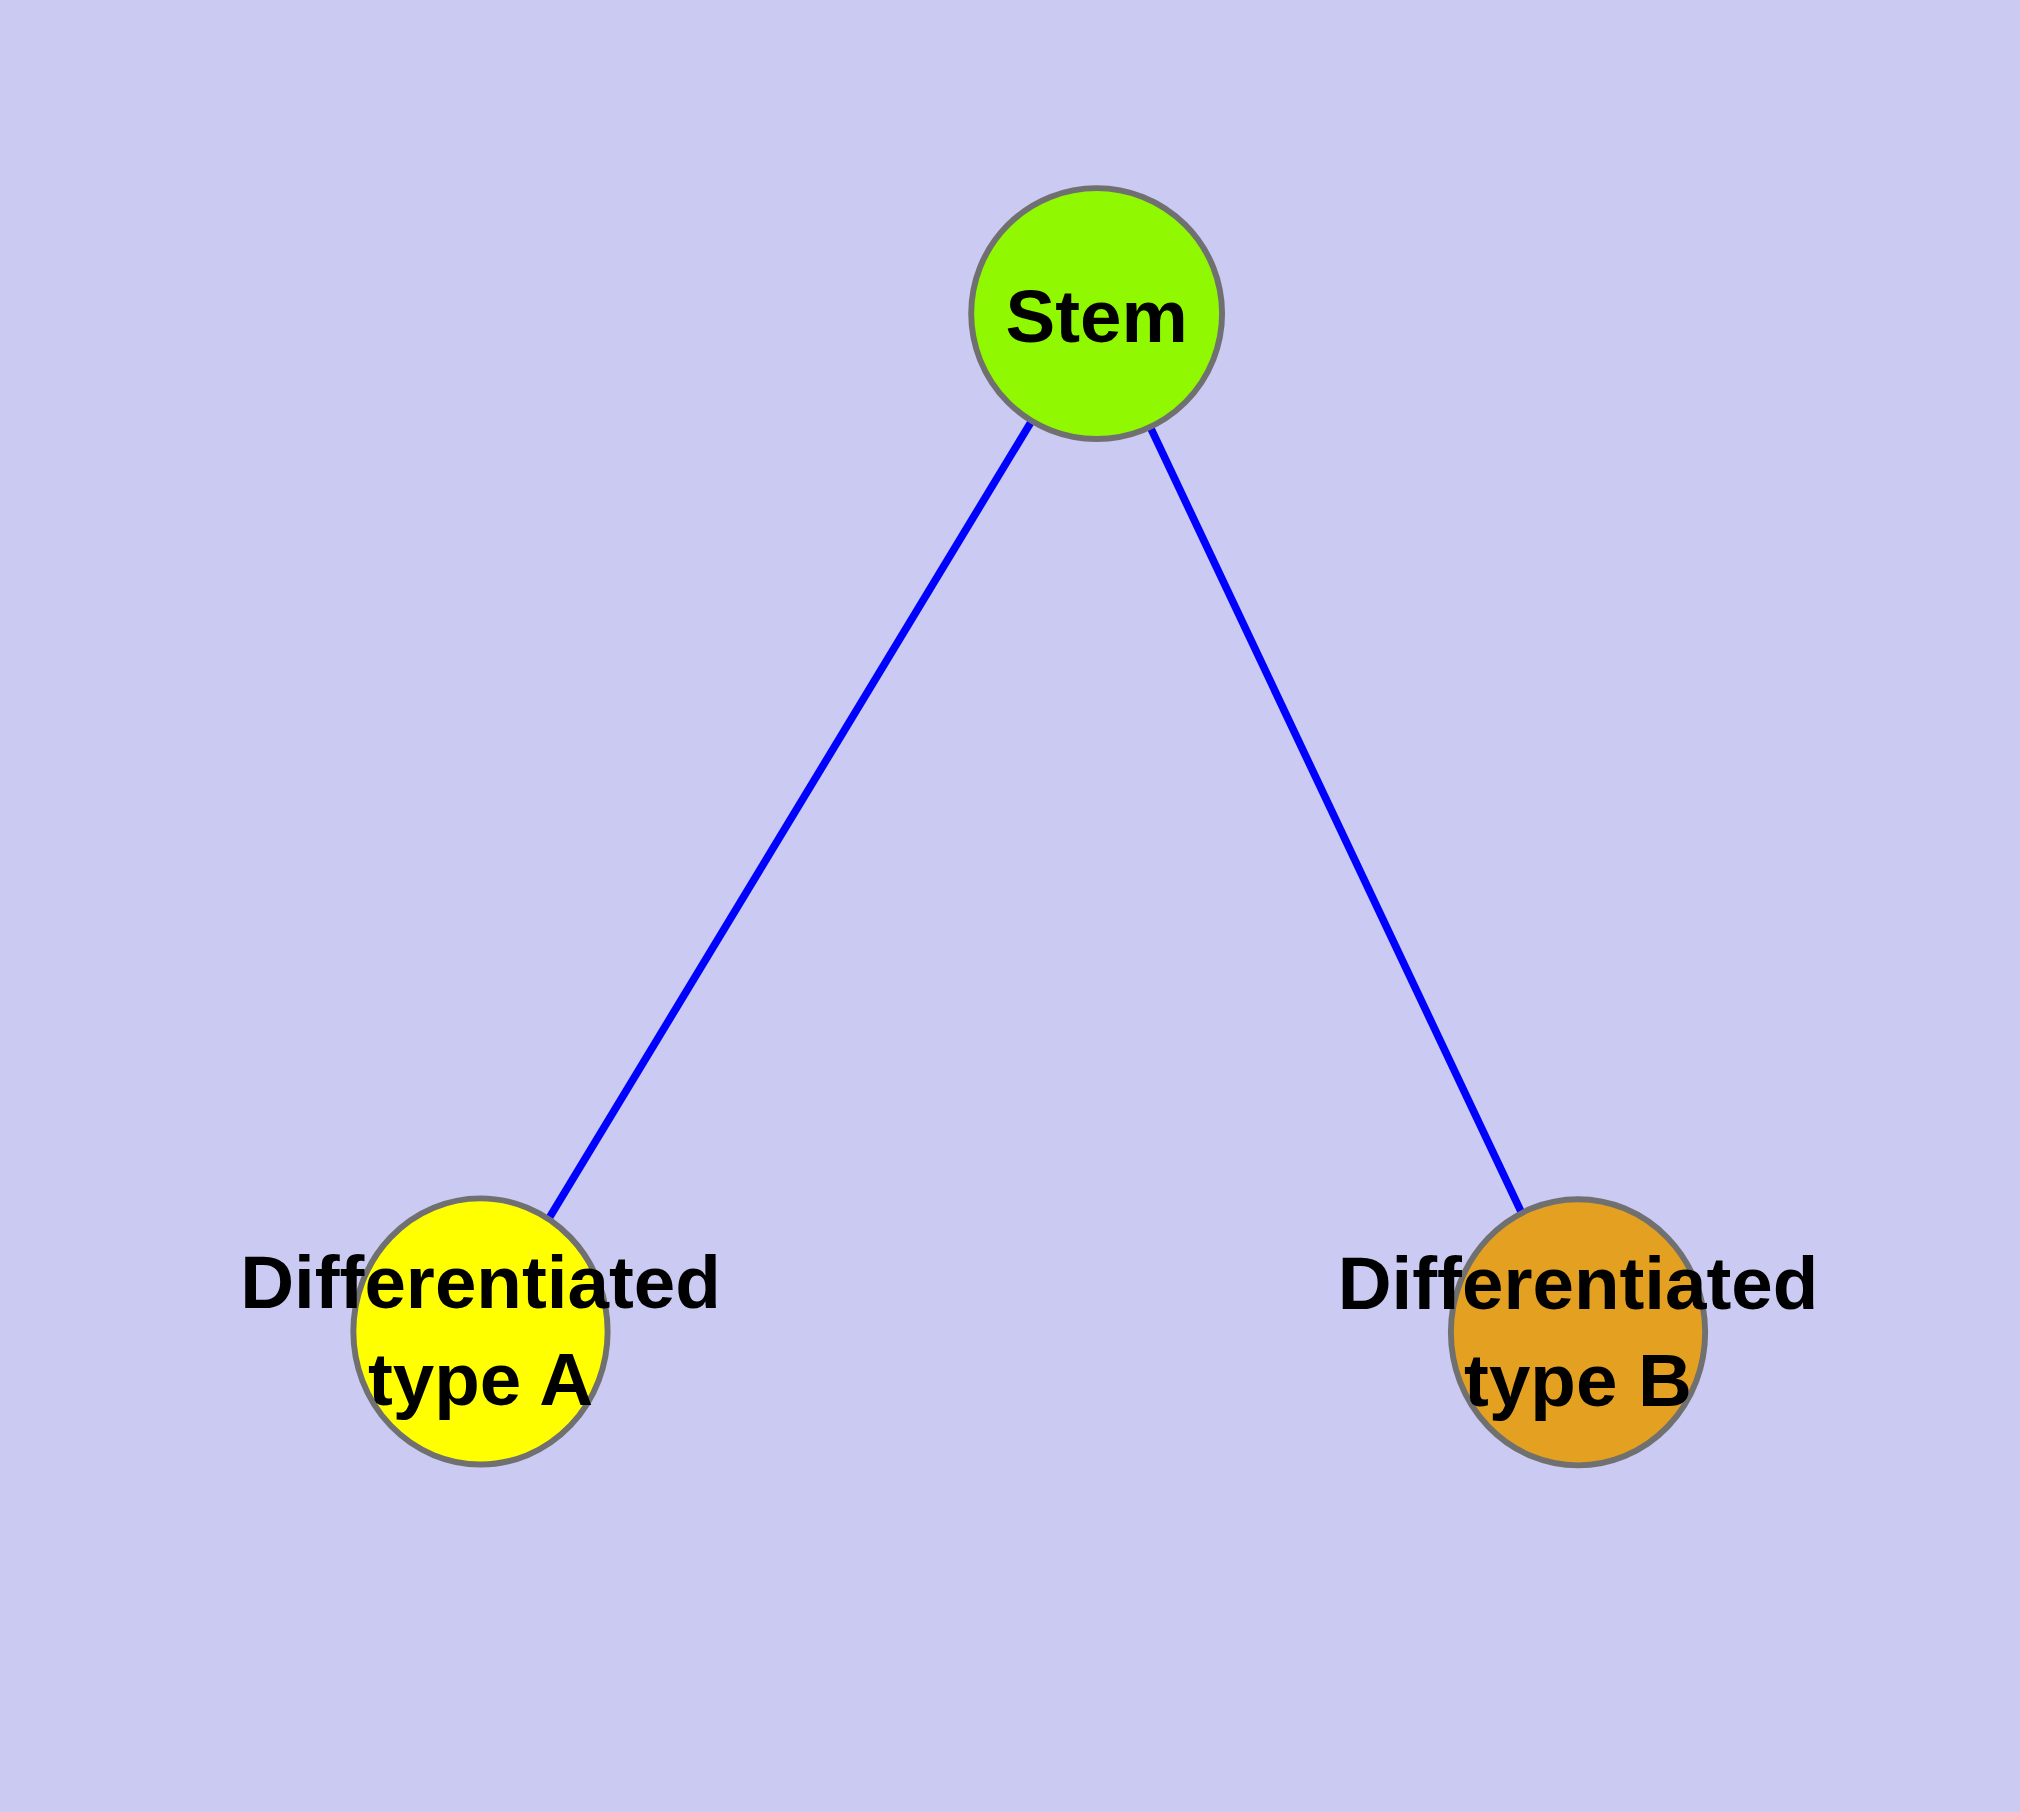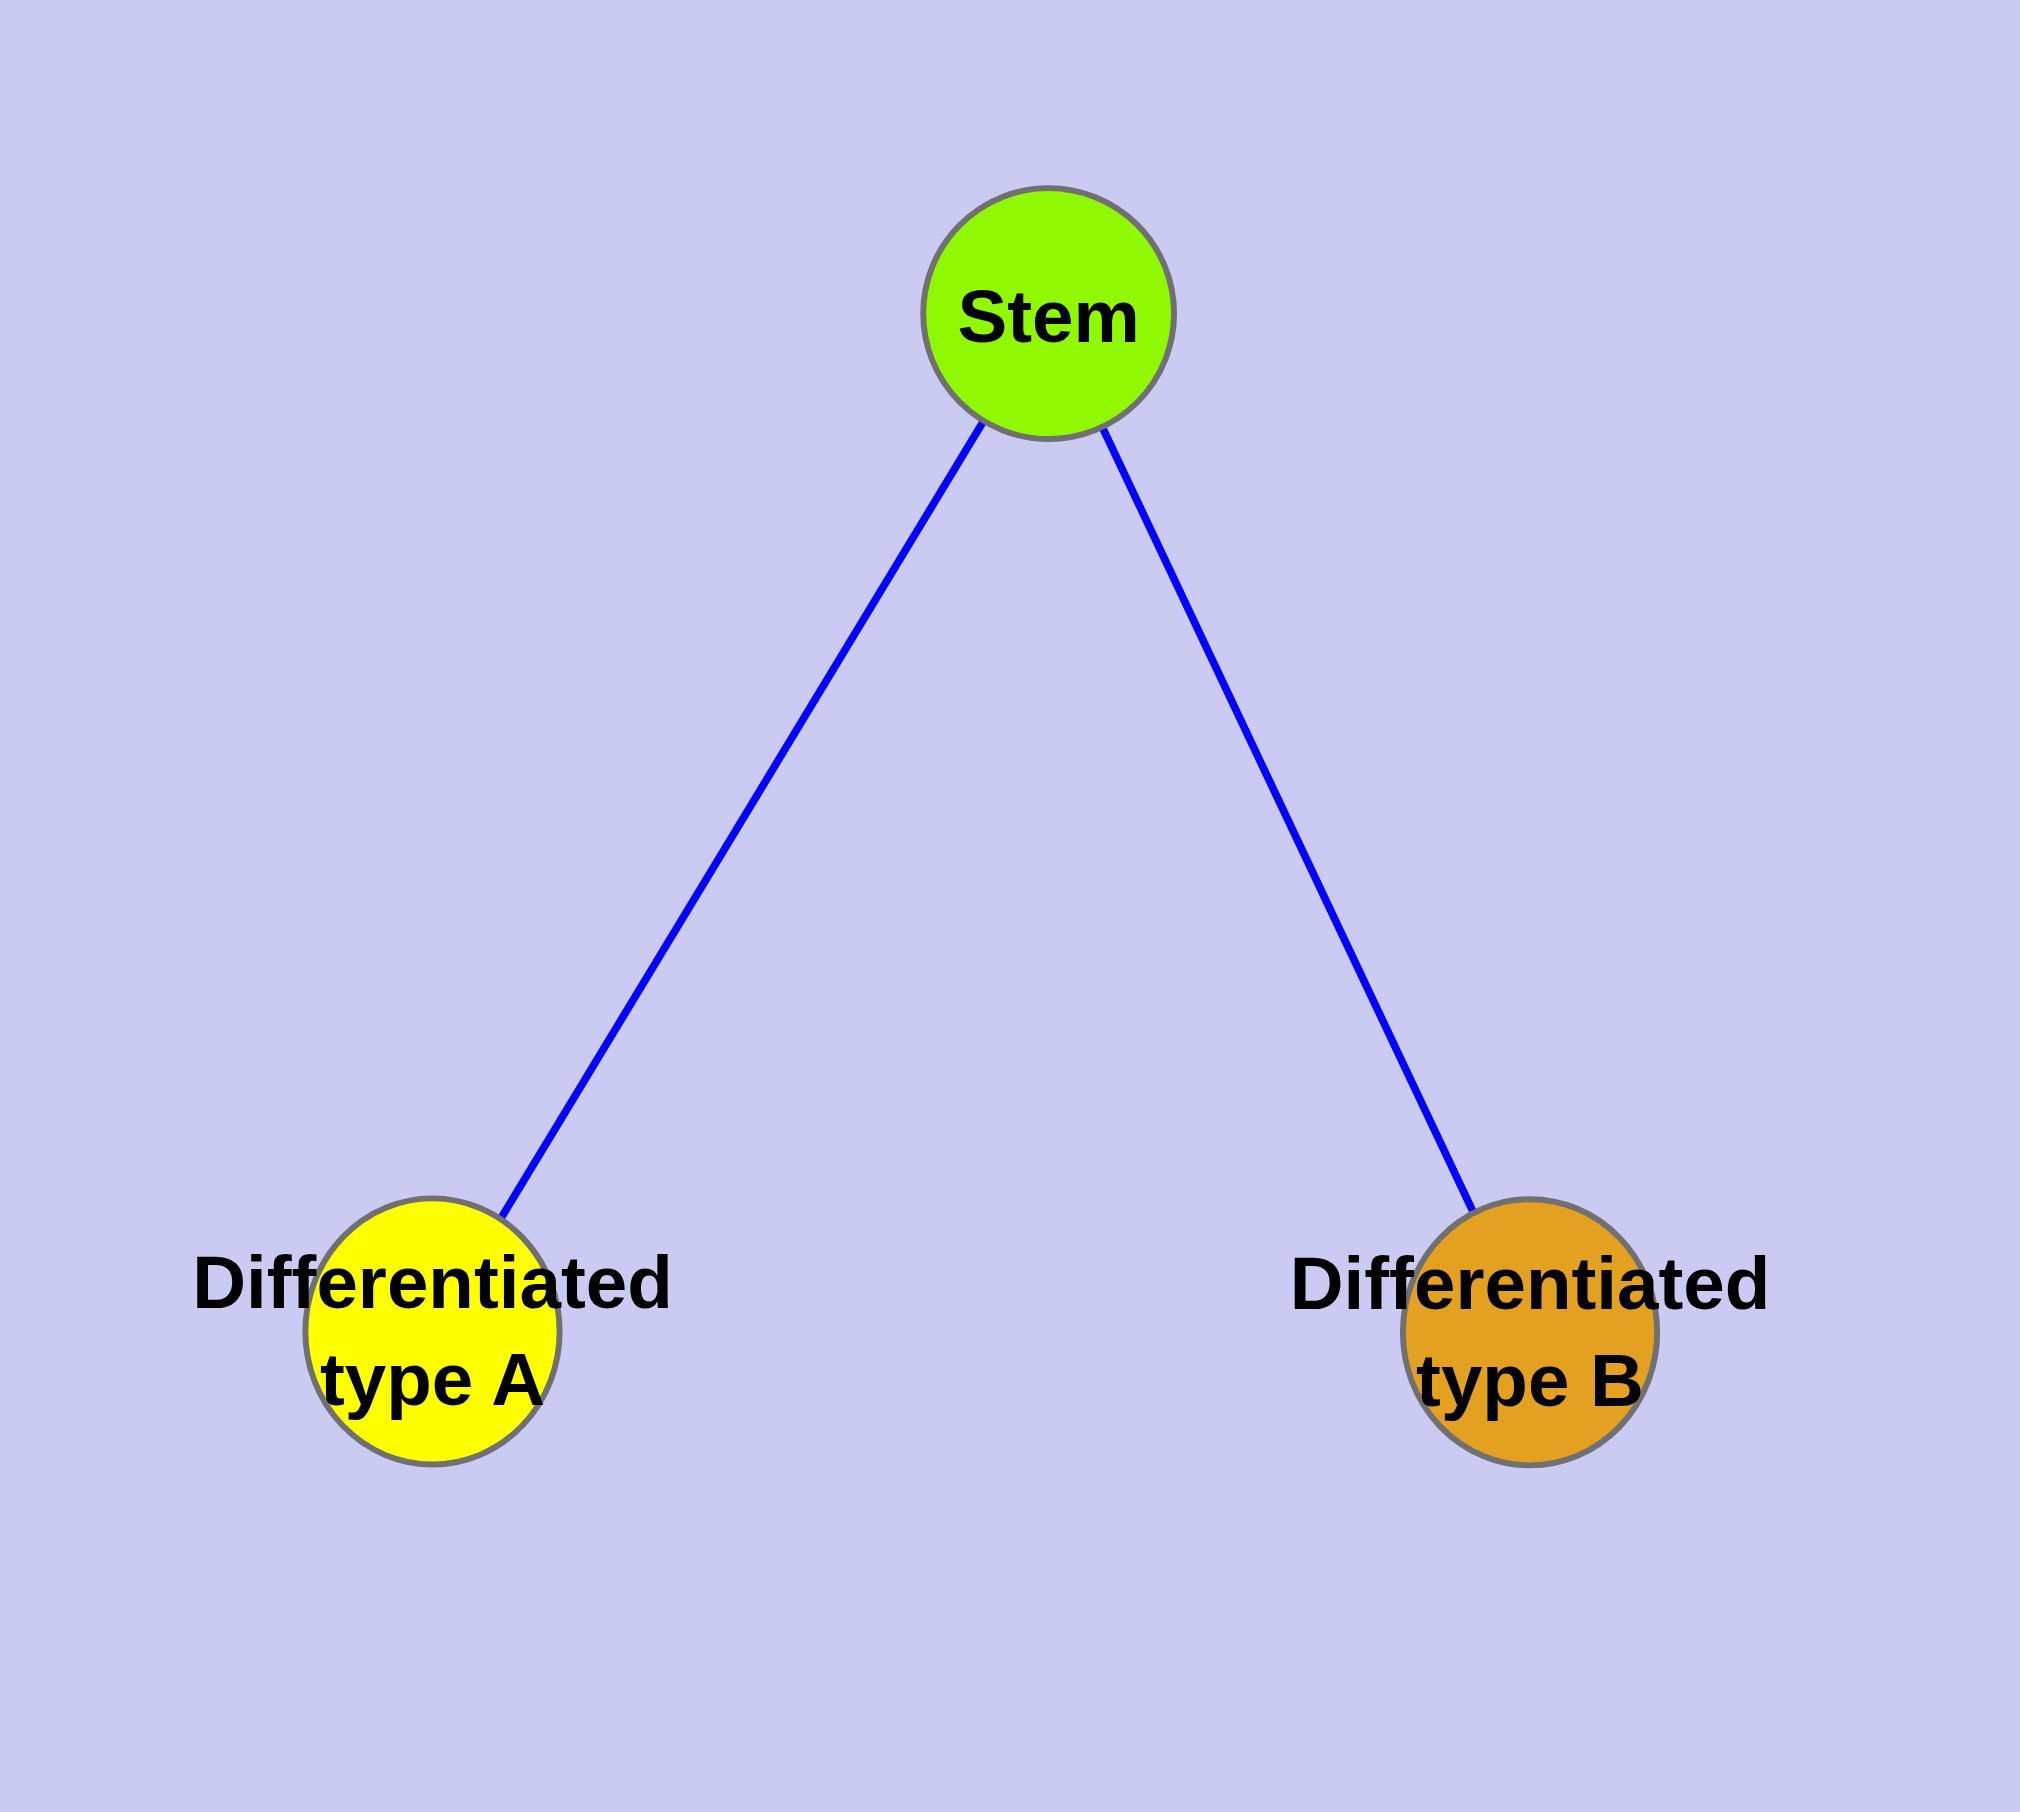--- a/index.html
+++ b/index.html
@@ -9,20 +9,21 @@
   body {
     width: 2021px;
     height: 1812px;
     overflow: hidden;
     font-family: "Liberation Sans", sans-serif;
   }
   #diagram-wrap {
     position: relative;
     width: 1919px;
     height: 1812px;
+    margin-left: 48px;
   }
   svg {
     display: block;
   }
   .node-label {
     font-family: "Liberation Sans", sans-serif;
     font-weight: bold;
   }
 </style>
 </head>

